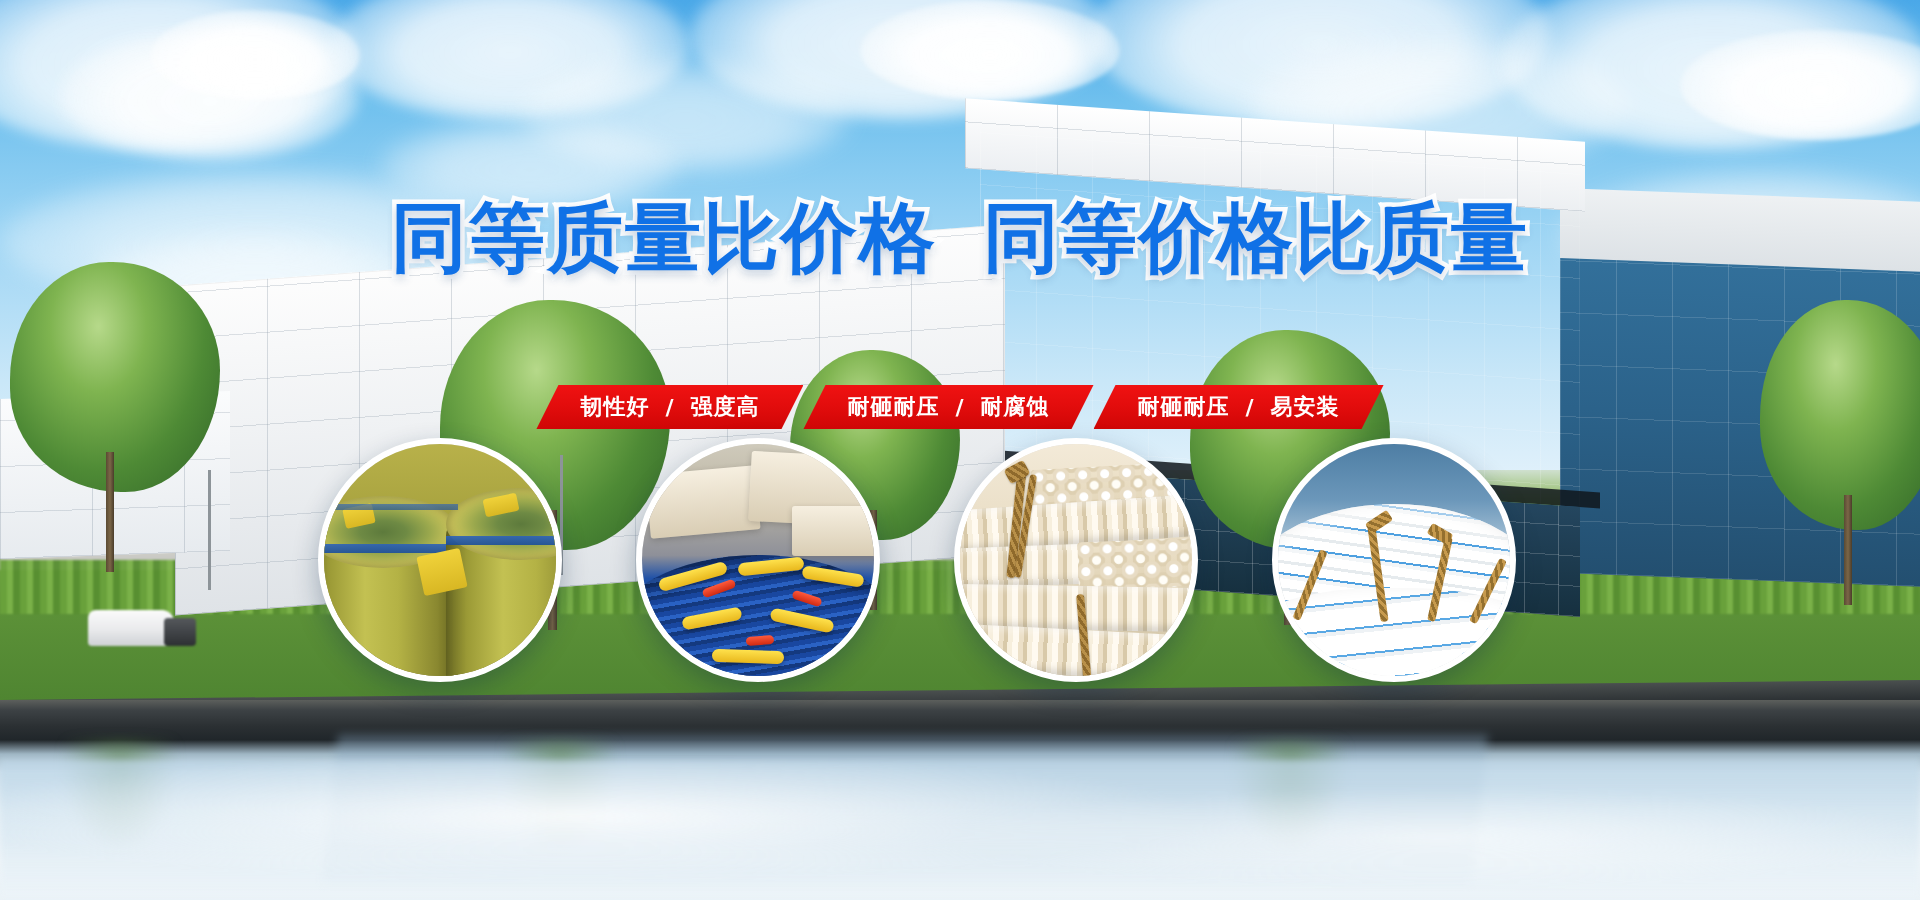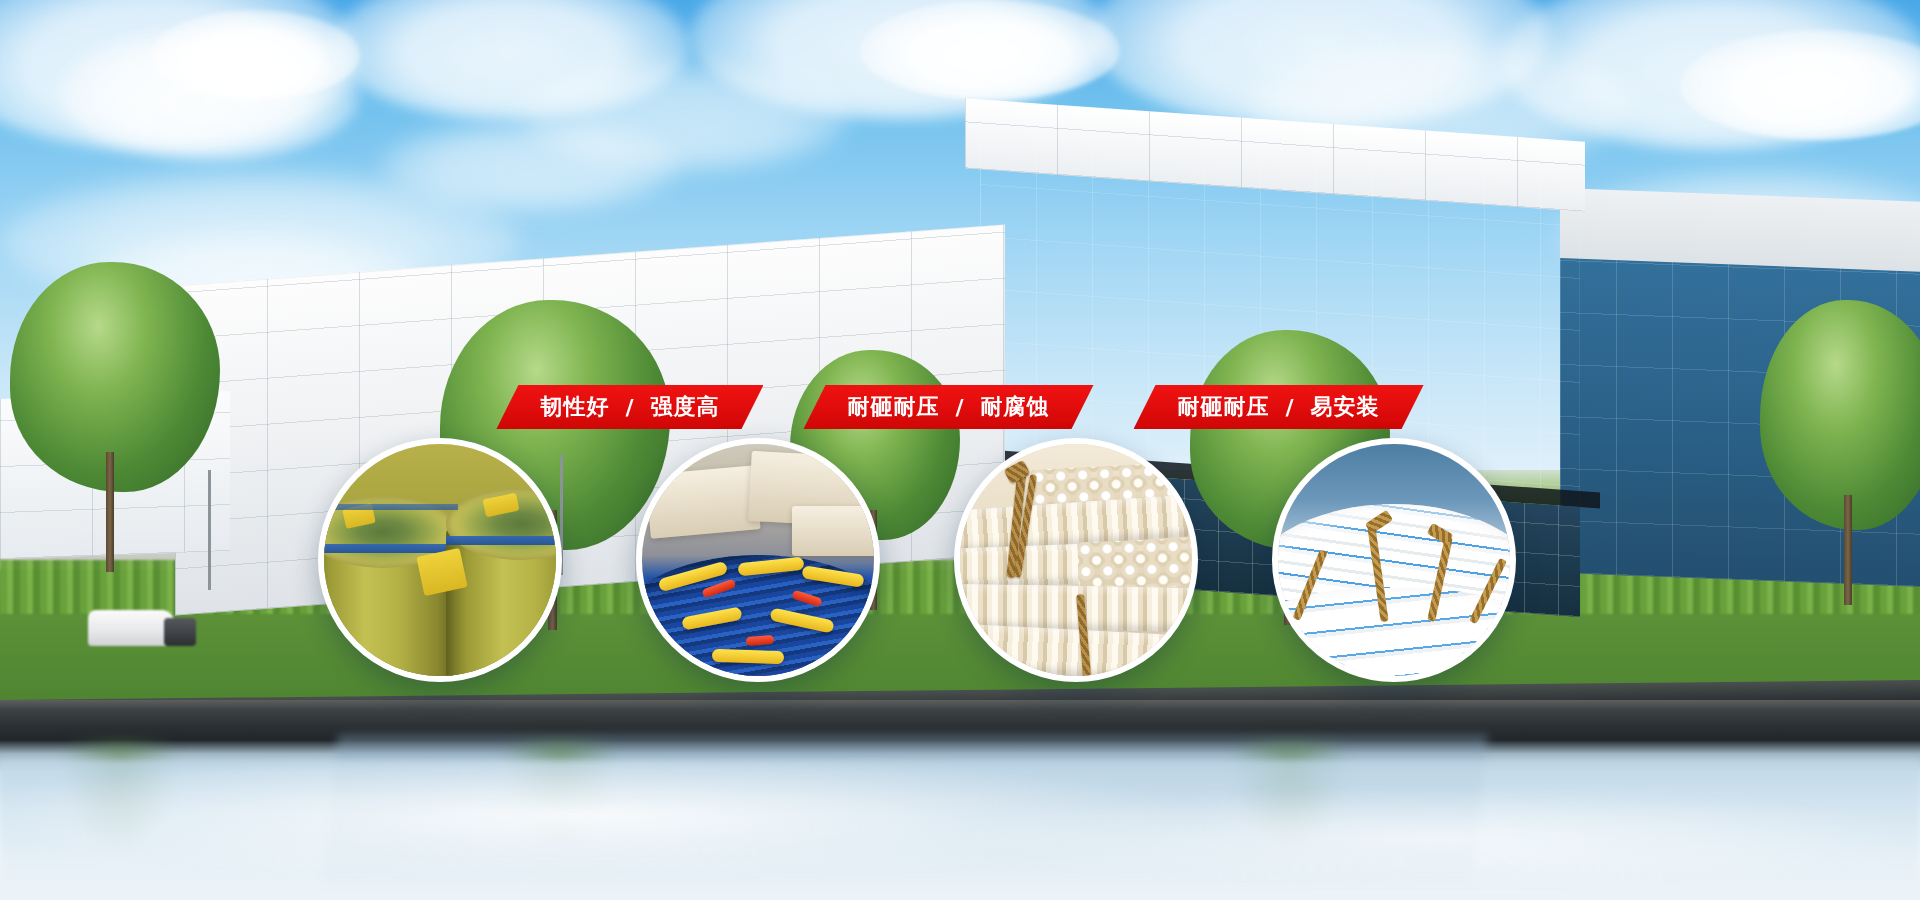--- a/index.html
+++ b/index.html
@@ -184,21 +184,21 @@
     -webkit-text-stroke:9px #ffffff;
     paint-order:stroke fill;
     text-shadow:0 4px 10px rgba(40,80,130,.30);
     font-family:"DejaVu Sans","Liberation Sans",sans-serif;
   }
   .headline .gap{ display:inline-block; width:46px; }
 
   
   .ribbons{
     position:absolute; top:385px; left:0; width:1920px;
-    display:flex; justify-content:center; align-items:flex-end; gap:40px;
+    display:flex; justify-content:center; align-items:flex-end; 
   }
   .ribbon{
     position:relative;
     height:44px;
     display:flex; align-items:center; justify-content:center;
     padding:0 44px;
     background:linear-gradient(180deg,#f01212 0%, #e10c0c 52%, #cf0606 100%);
     color:#fff;
     font-size:22px; font-weight:bold;
     letter-spacing:1px;
@@ -442,20 +442,23 @@
   <div class="pole" style="left:560px; top:455px; height:120px;"></div>
 
   <div class="water-kerb"></div>
   <div class="water"></div>
   <div class="refl-building"></div>
   <div class="refl-tree" style="left:60px; "></div>
   <div class="refl-tree" style="left:500px;"></div>
   <div class="refl-tree" style="left:1230px;"></div>
   <div class="water-sheen"></div>
 
+  <div class="headline">
+    <span>同等质量比价格</span><span class="gap"></span><span>同等价格比质量</span>
+  </div>
 
   <div class="ribbons">
 
     <div class="ribbon">
       <span>韧性好</span>
       <span class="sep">/</span>
       <span>强度高</span>
     </div>
 
     <div class="ribbon">

